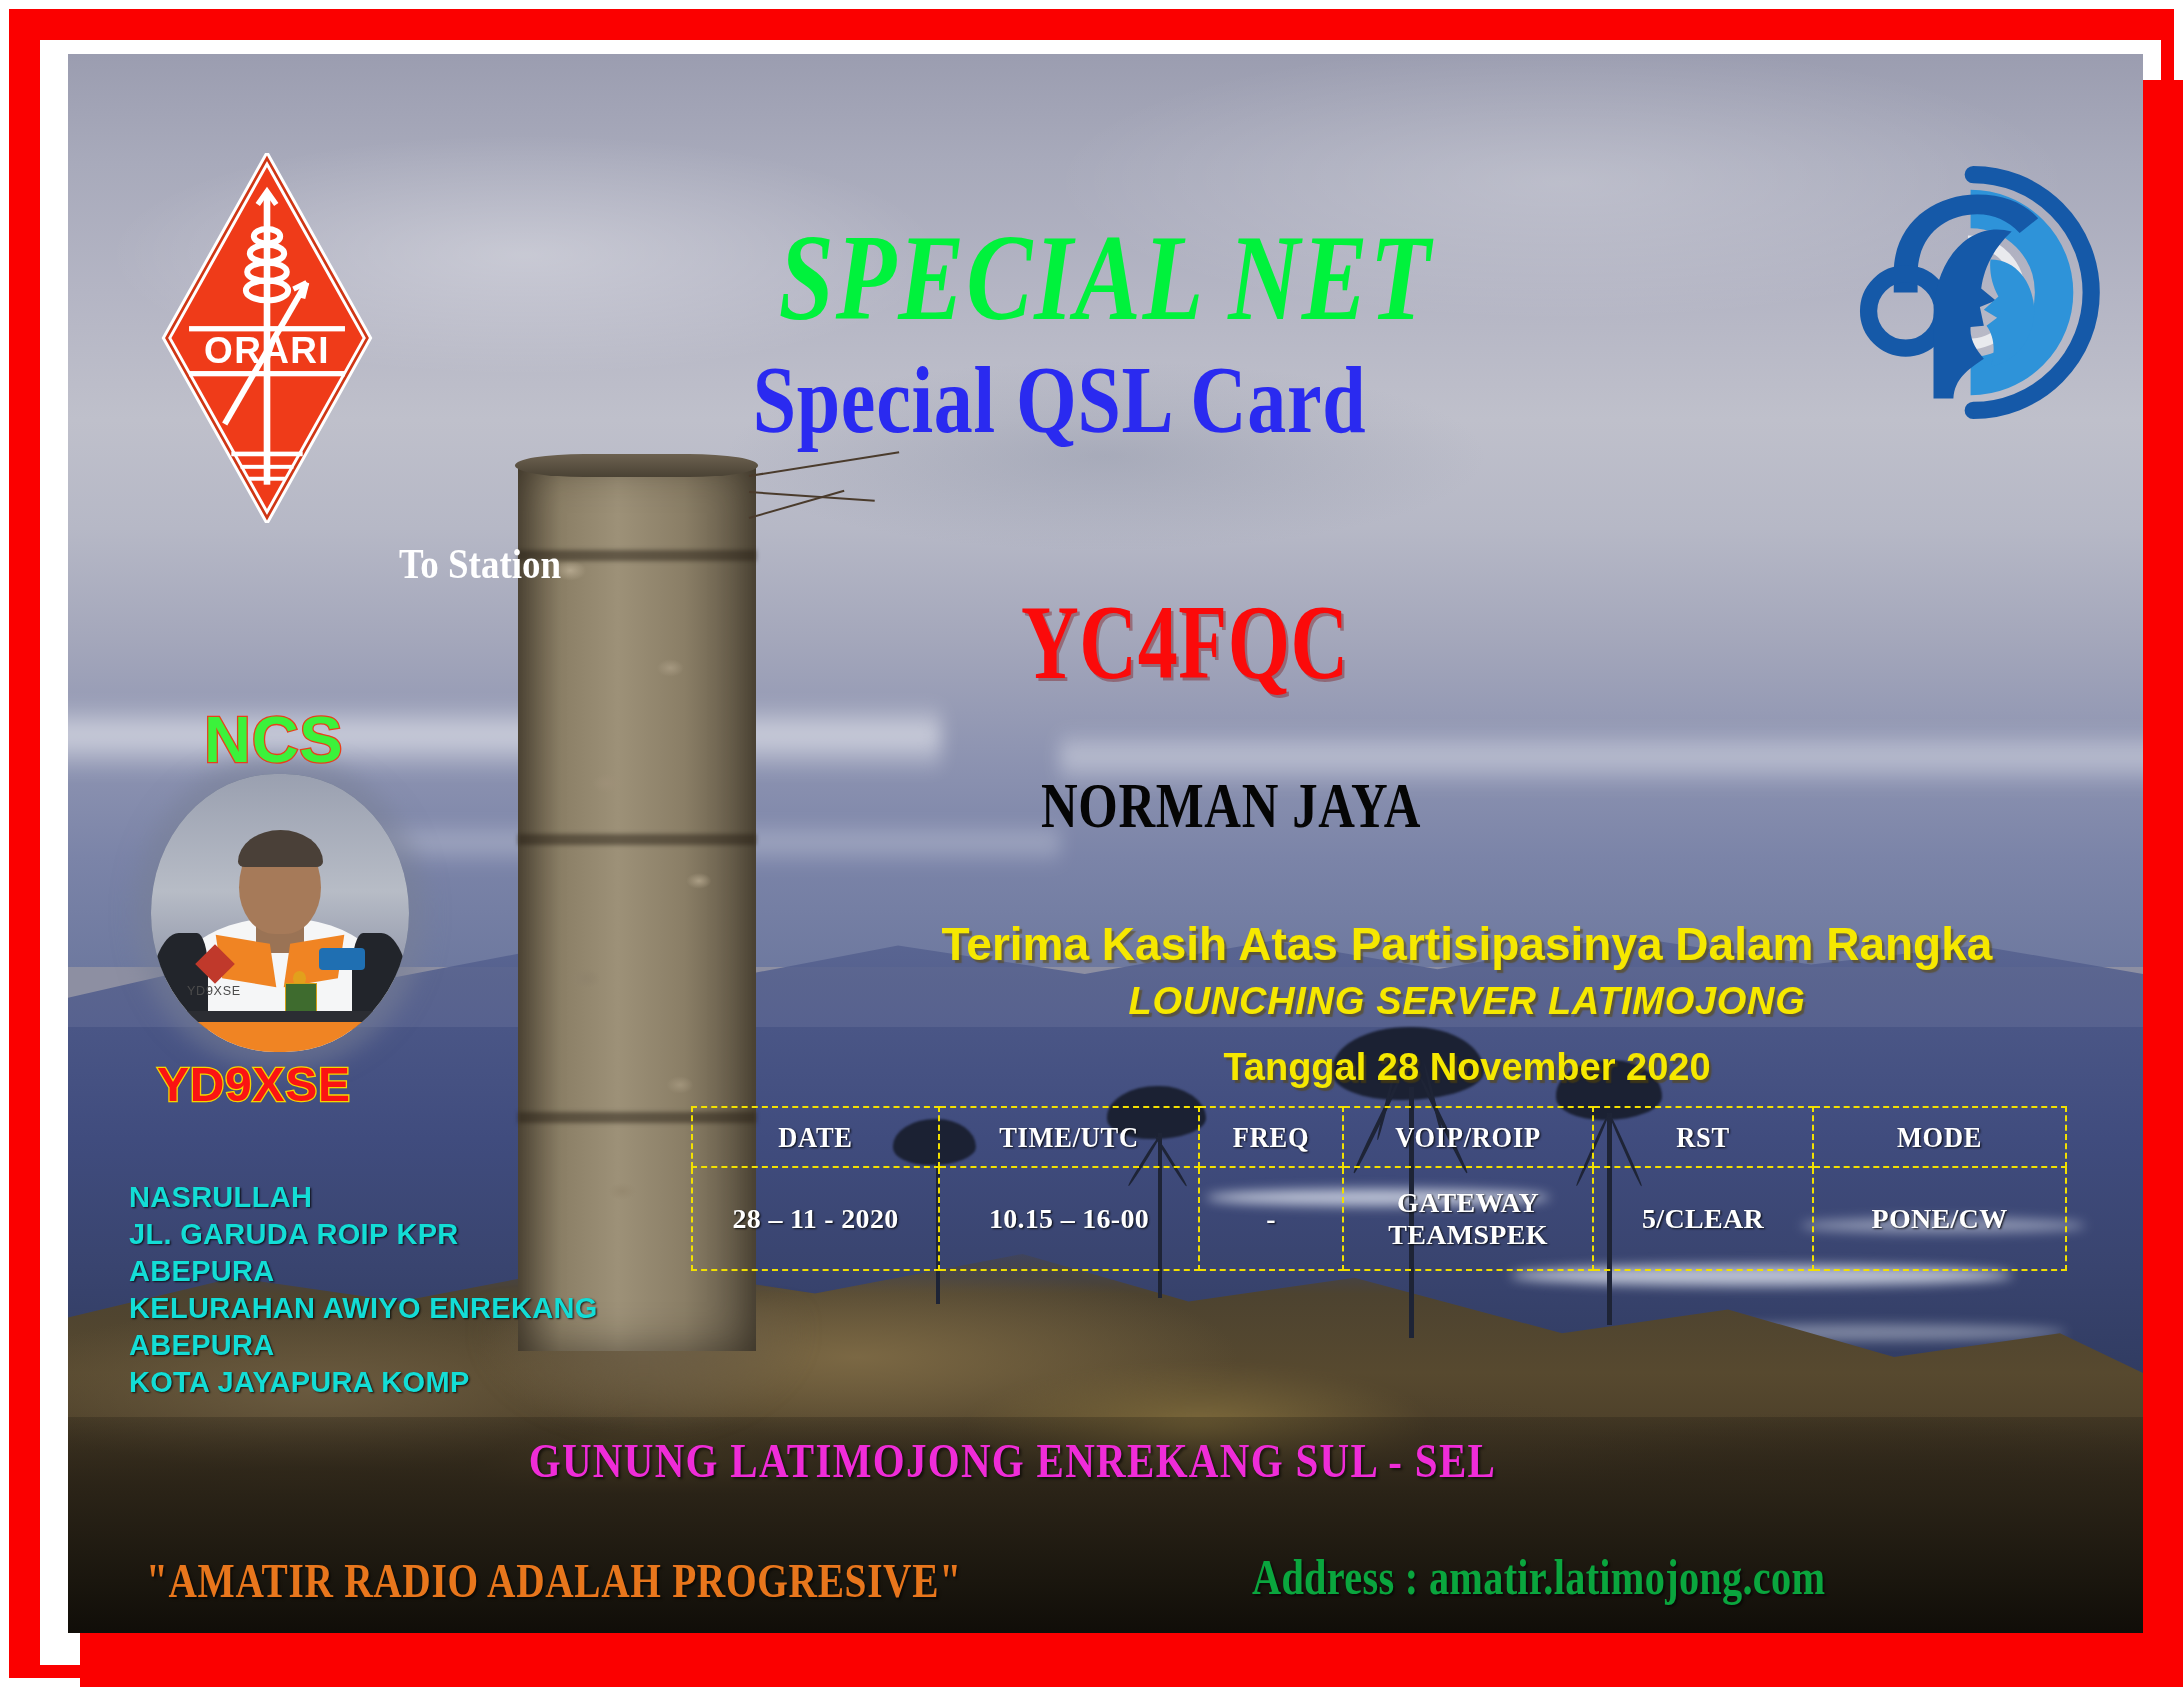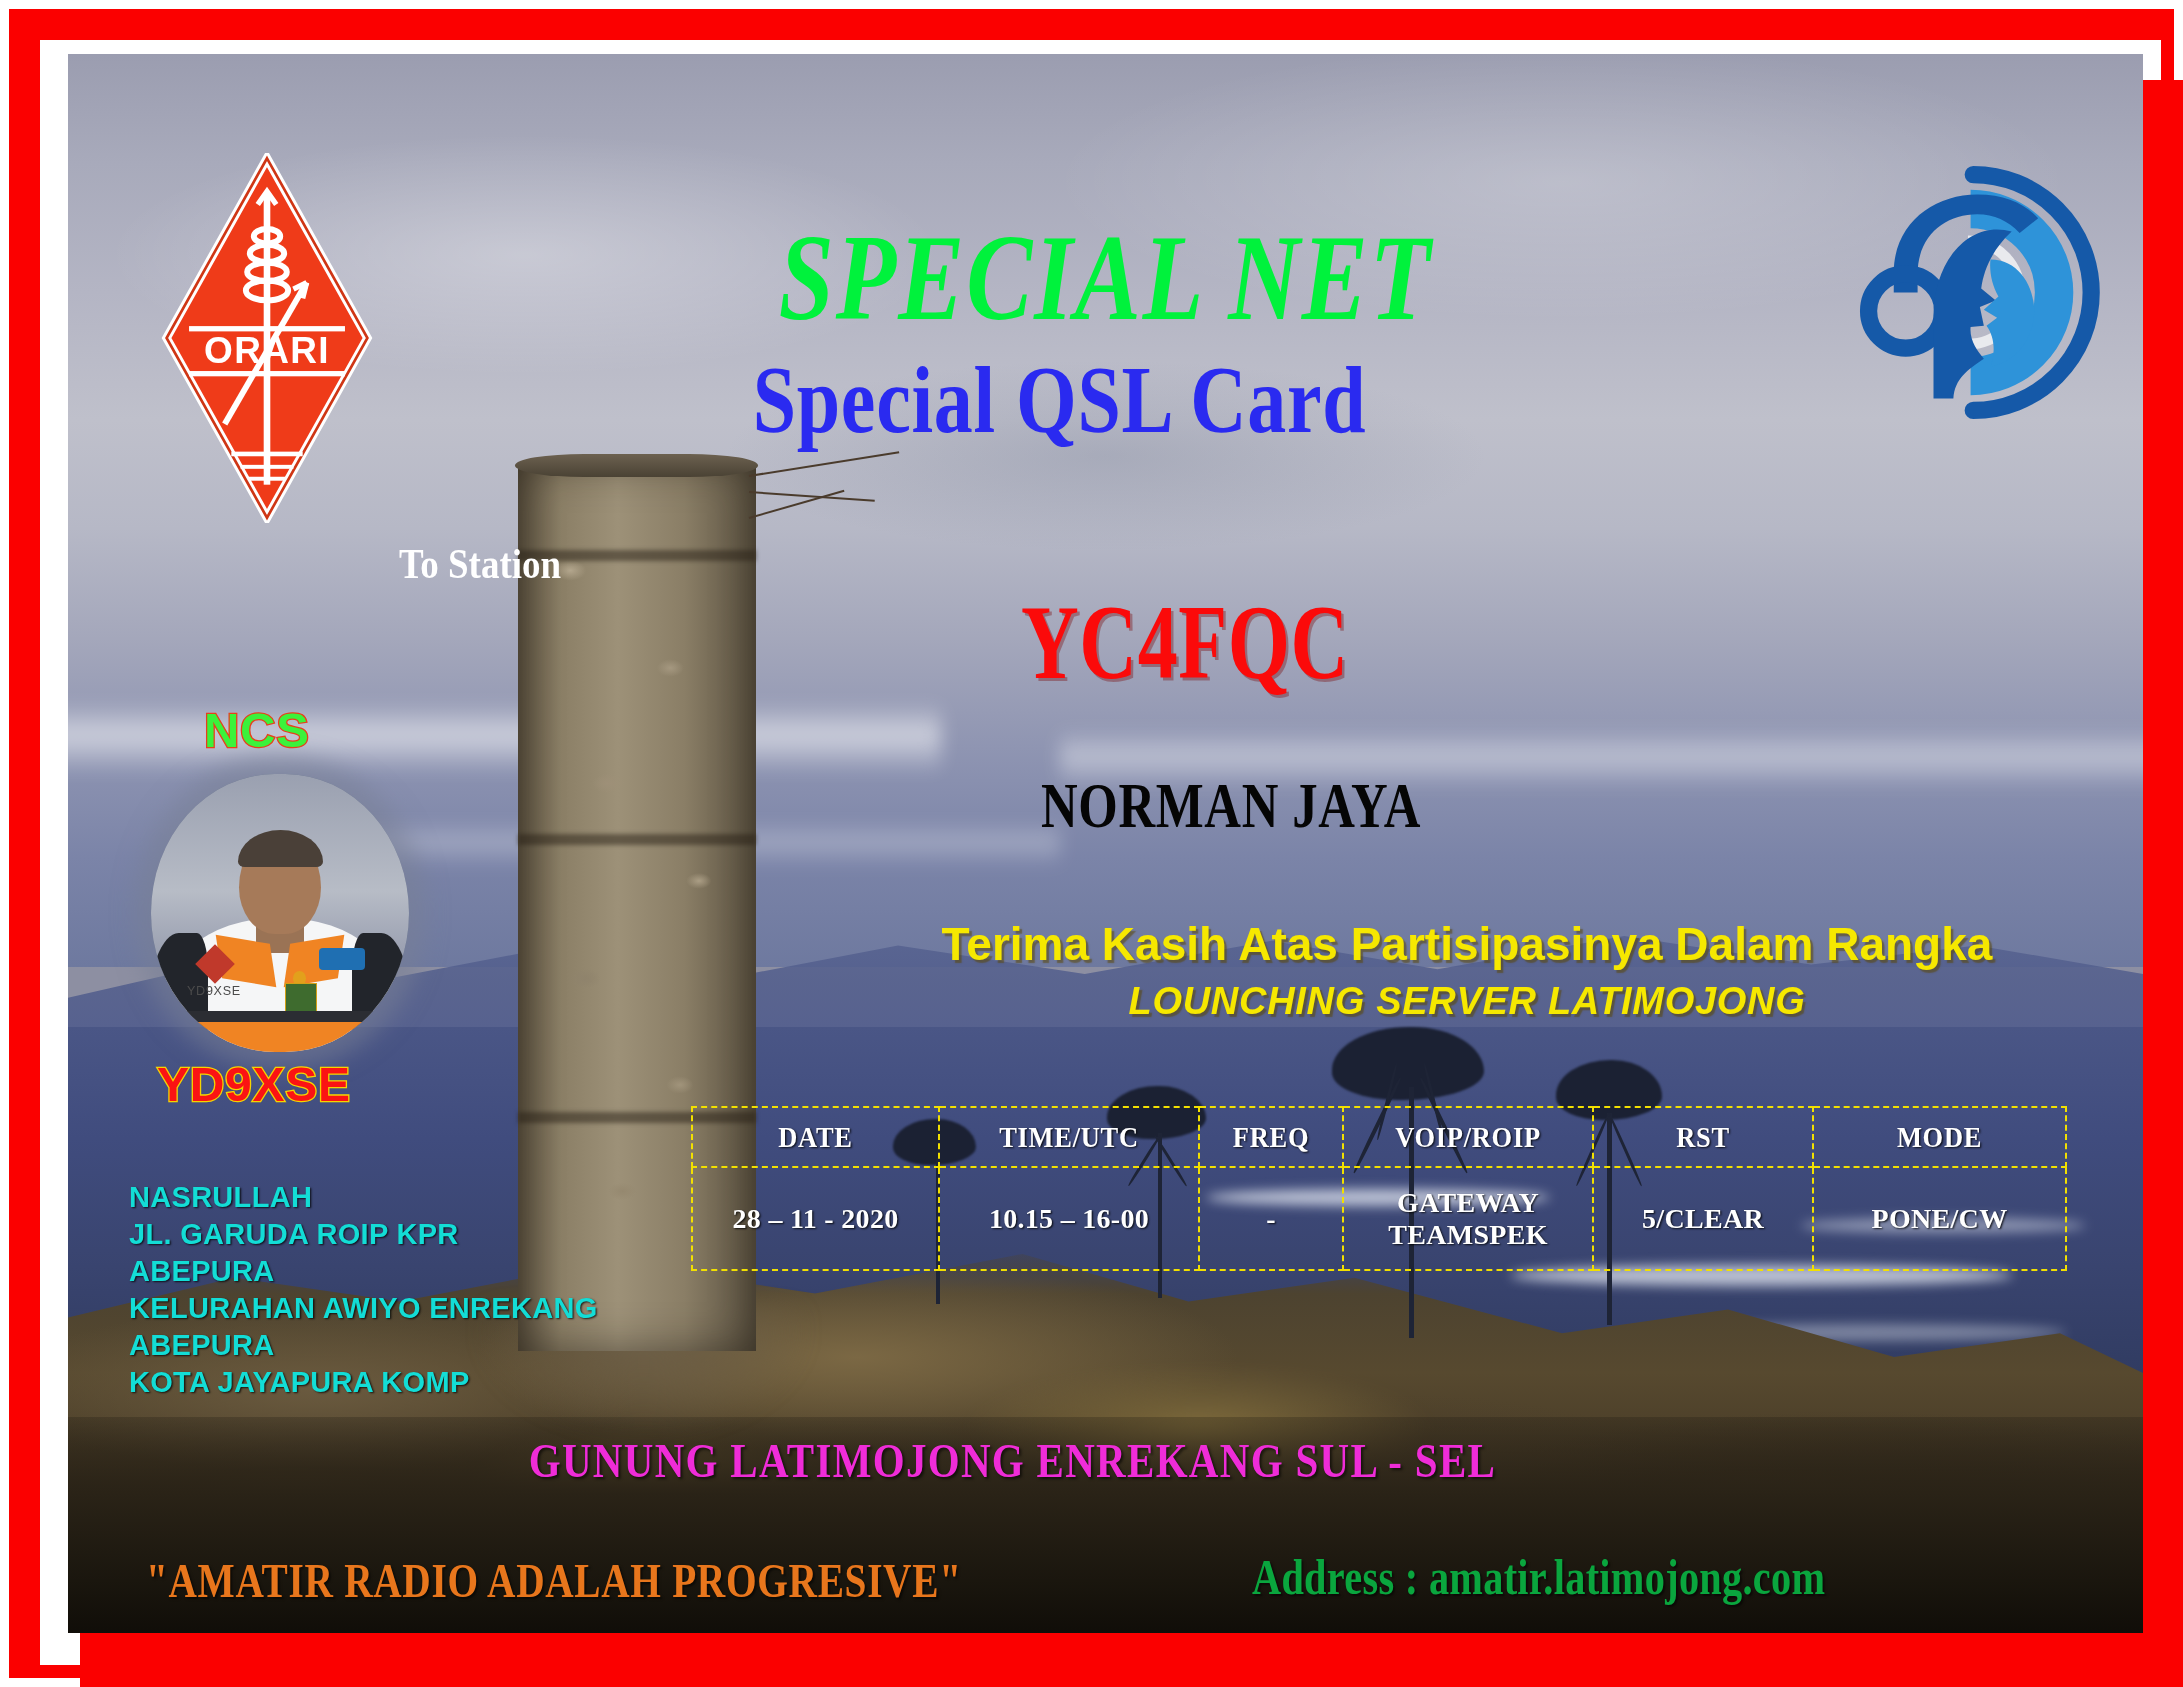--- a/index.html
+++ b/index.html
@@ -354,21 +354,21 @@
     font-family: "Liberation Serif", serif;
     font-weight: bold; font-size: 54px; letter-spacing: 0.7px;
     color: #050505;
     transform: scaleY(1.18) scaleX(0.94);
     transform-origin: left top;
   }
 
   #ncs-label {
     left: 136px; top: 648px;
     font-family: "Liberation Sans", sans-serif;
-    font-weight: bold; font-size: 49px; letter-spacing: 0.7px;
+    font-weight: bold; font-size: 65px; letter-spacing: 0.7px;
     color: #3bf23b;
     -webkit-text-stroke: 2.6px #e8401a;
     paint-order: stroke fill;
   }
   #ncs-callsign {
     left: 89px; top: 1003px;
     font-family: "Liberation Sans", sans-serif;
     font-weight: bold; font-size: 48px; letter-spacing: 0.7px;
     color: #fb1313;
     -webkit-text-stroke: 2.6px #f5d400;
@@ -630,20 +630,21 @@
       <div>NASRULLAH</div>
       <div>JL. GARUDA ROIP KPR</div>
       <div>ABEPURA</div>
       <div>KELURAHAN AWIYO ENREKANG</div>
       <div>ABEPURA</div>
       <div>KOTA JAYAPURA KOMP</div>
     </div>
 
     <div class="tx yellow-line" id="ty-line1">Terima Kasih Atas Partisipasinya Dalam Rangka</div>
     <div class="tx yellow-line" id="ty-line2">LOUNCHING SERVER LATIMOJONG</div>
+    <div class="tx yellow-line" id="ty-line3">Tanggal  28  November  2020</div>
 
     <table id="log-table">
       <thead>
         <tr>
           <th class="col-date">DATE</th>
           <th class="col-time">TIME/UTC</th>
           <th class="col-freq">FREQ</th>
           <th class="col-voip">VOIP/ROIP</th>
           <th class="col-rst">RST</th>
           <th class="col-mode">MODE</th>

